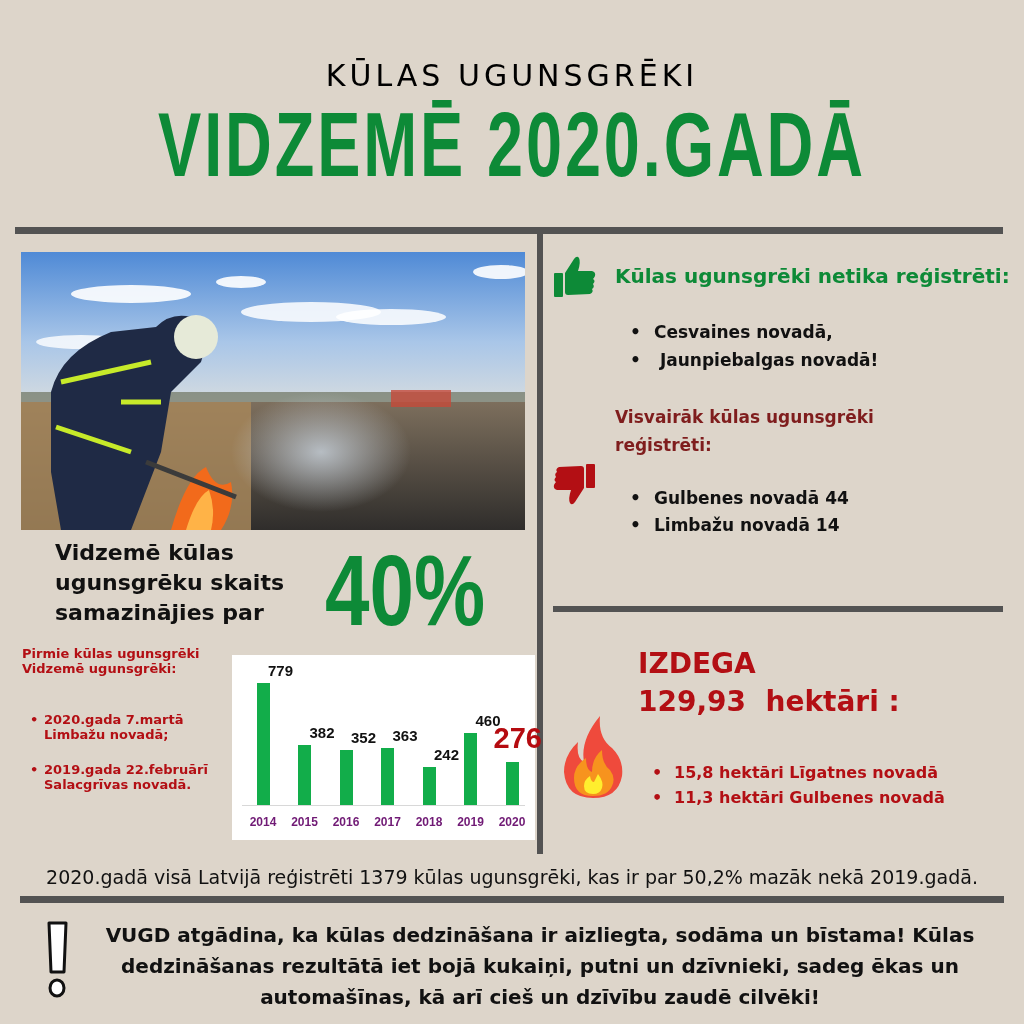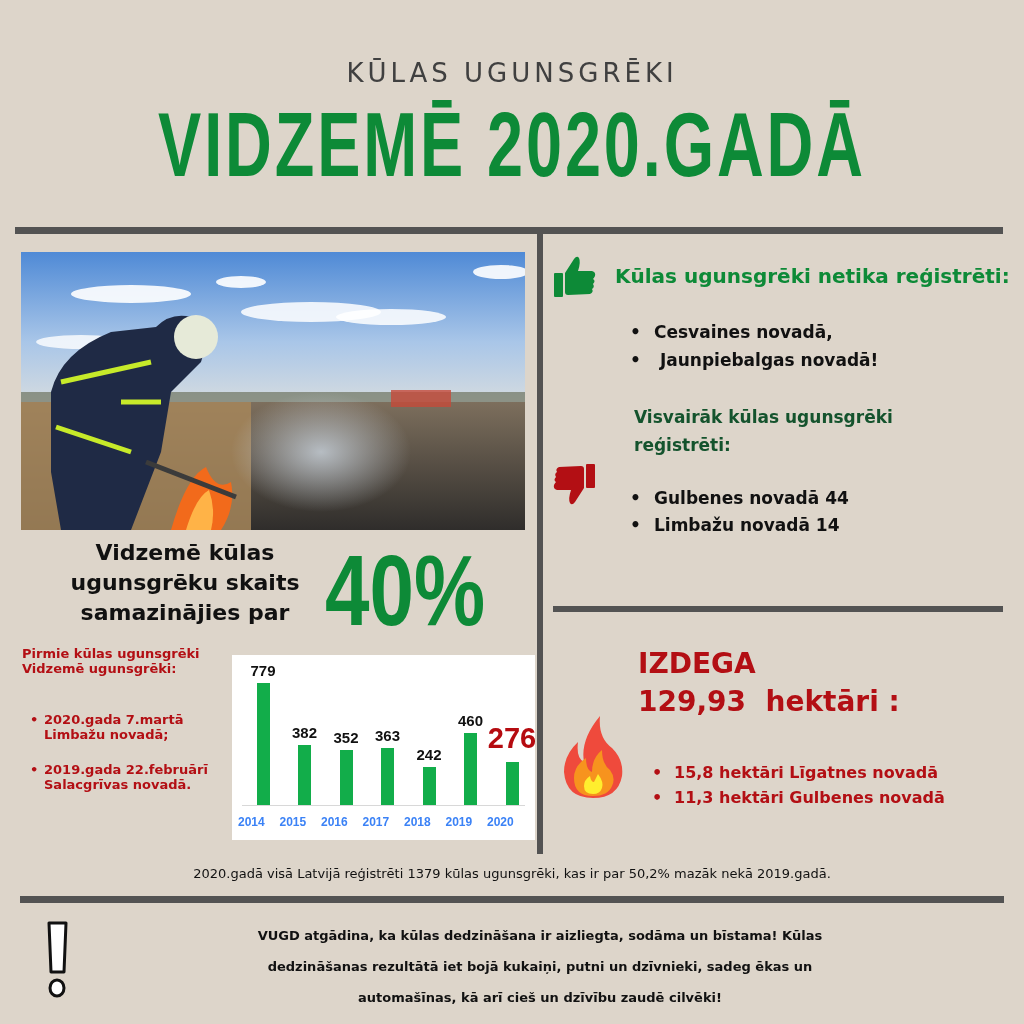--- a/index.html
+++ b/index.html
@@ -9,21 +9,21 @@
     font-family: "DejaVu Sans", sans-serif;
     color: #111;
     position: relative;
   }
   .abs { position: absolute; }
 
   
   .subtitle {
     left: 0; width: 1024px; top: 58px; text-align: center;
     font-family: "DejaVu Sans", sans-serif;
-    font-size: 26px; letter-spacing: 4px; color: #404040;
+    font-size: 30px; letter-spacing: 4px; color: #000000;
   }
   .title {
     left: 0; width: 1024px; top: 100px; text-align: center;
     font-family: "Liberation Sans", sans-serif;
     font-weight: bold; font-size: 90px; color: #0d8a37;
     transform: scaleX(0.72); transform-origin: center;
     letter-spacing: 4px; line-height: 1;
   }
   .rule { background: #535353; }
   .hr-top { left: 15px; top: 227px; width: 988px; height: 7px; }
@@ -34,21 +34,21 @@
   
   .photo {
     left: 21px; top: 252px; width: 504px; height: 278px; overflow: hidden;
     background: linear-gradient(180deg, #5d94d6 0%, #8fb8e6 35%, #c9d3d9 52%, #9a8a6e 60%, #5a4e40 80%, #3f3a35 100%);
   }
   .photo svg { width: 100%; height: 100%; display: block; }
 
   
   .decrease-text {
     left: 55px; top: 538px; width: 260px;
-    font-weight: bold; font-size: 22px; line-height: 30px; color: #111; text-align: center;
+    font-weight: bold; font-size: 22px; line-height: 30px; color: #111;
   }
   .percent {
     left: 325px; top: 540px; width: 185px;
     font-family: "Liberation Sans", sans-serif; font-weight: bold;
     font-size: 100px; color: #0d8a37; line-height: 1;
     transform: scaleX(0.8); transform-origin: left;
   }
   .first-fires {
     left: 22px; top: 646px; width: 205px; color: #b30f14;
     font-weight: bold; font-size: 13px; line-height: 15px;
@@ -56,59 +56,59 @@
   .first-fires ul { list-style: none; margin-top: 12px; }
   .first-fires li { position: relative; padding-left: 22px; margin-bottom: 20px; }
   .first-fires li::before { content: "•"; position: absolute; left: 8px; top: 0; }
 
   
   .chart {
     left: 232px; top: 655px; width: 303px; height: 185px; background: #fff;
   }
   .chart .baseline { position: absolute; left: 10px; right: 10px; top: 150px; height: 1px; background: #d8d8d8; }
   .bar { position: absolute; width: 13px; background: #12ad4a; }
-  .val { position: absolute; width: 60px; text-align: center; font-family: "Liberation Sans", sans-serif; font-weight: bold; font-size: 15px; color: #111; }
+  .val { position: absolute; width: 60px; text-align: right; font-family: "Liberation Sans", sans-serif; font-weight: bold; font-size: 15px; color: #111; }
   .val.hl { font-size: 29px; color: #b50b10; }
-  .yr { position: absolute; width: 50px; text-align: left; font-family: "Liberation Sans", sans-serif; font-weight: bold; font-size: 12px; color: #3b82f6; top: 160px; }
+  .yr { position: absolute; width: 50px; text-align: center; font-family: "Liberation Sans", sans-serif; font-weight: bold; font-size: 12px; color: #701a75; top: 160px; }
 
   
   .thumb-up { left: 552px; top: 253px; width: 46px; height: 46px; }
   .thumb-down { left: 553px; top: 462px; width: 46px; height: 46px; }
   .no-fires-head {
     left: 615px; top: 264px; color: #0d8a37; font-weight: bold; font-size: 20px;
   }
   .list-black {
     left: 630px; top: 318px; font-weight: bold; font-size: 17px; line-height: 28px; color: #111;
   }
   .list-black ul, .list-red ul { list-style: none; }
   .list-black li, .list-red li { position: relative; padding-left: 24px; }
   .list-black li::before, .list-red li::before { content: "•"; position: absolute; left: 0; }
   .most-head {
-    left: 615px; top: 403px; width: 330px; color: #14532d; font-weight: bold; font-size: 17px; line-height: 28px; margin-left: 19px;
+    left: 615px; top: 403px; width: 330px; color: #7f1d1d; font-weight: bold; font-size: 17px; line-height: 28px;
   }
   .list-black.most { top: 485px; line-height: 27px; }
 
   
   .izdega {
     left: 638px; top: 645px; color: #b30f14; font-weight: bold; font-size: 28px; line-height: 38px;
   }
   .flame { left: 560px; top: 710px; width: 66px; height: 90px; }
   .list-red {
     left: 650px; top: 760px; color: #b30f14; font-weight: bold; font-size: 16px; line-height: 25px;
   }
   .list-red li::before { left: 2px; }
 
   
   .latvia-stat {
-    left: 0; width: 1024px; top: 866px; text-align: center; font-size: 13px; color: #111;
+    left: 0; width: 1024px; top: 866px; text-align: center; font-size: 19px; color: #111;
   }
   .warn-icon { left: 40px; top: 920px; width: 34px; height: 80px; }
   .warning {
     left: 90px; top: 920px; width: 900px; text-align: center;
-    font-weight: bold; font-size: 13px; line-height: 31px; color: #111;
+    font-weight: bold; font-size: 20px; line-height: 31px; color: #111;
   }
 </style>
 </head>
 <body>
 
 <div class="abs subtitle">KŪLAS UGUNSGRĒKI</div>
 <div class="abs title">VIDZEMĒ 2020.GADĀ</div>
 
 <div class="abs rule hr-top"></div>
 <div class="abs rule vr-mid"></div>

